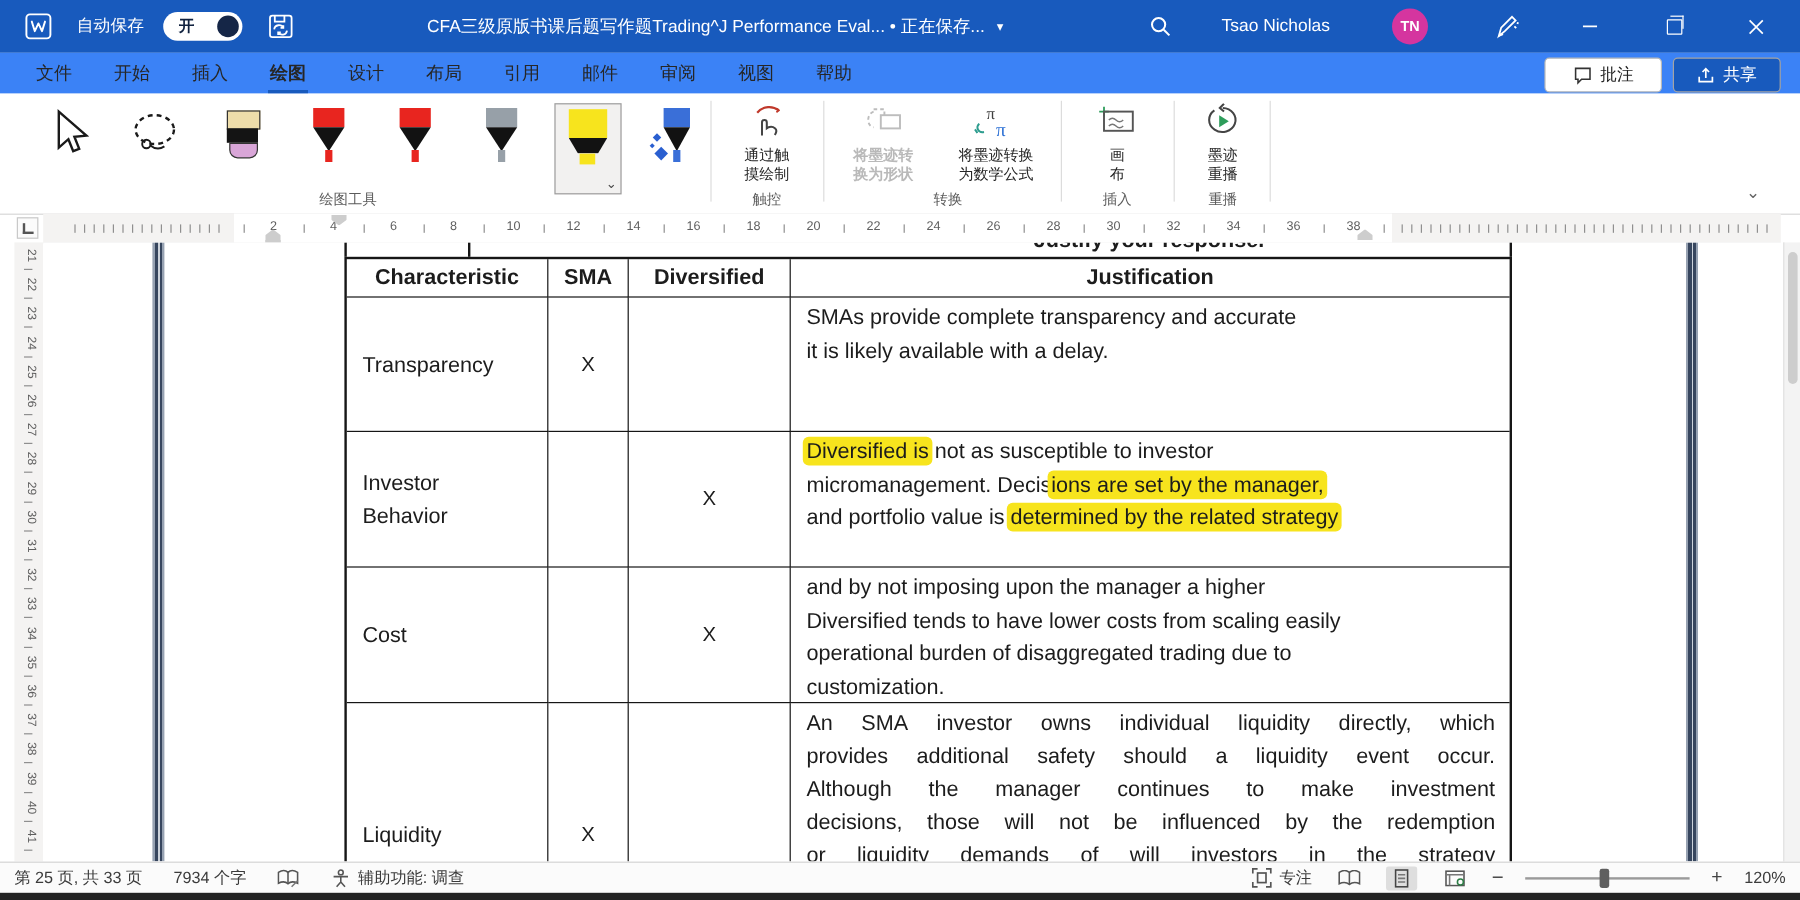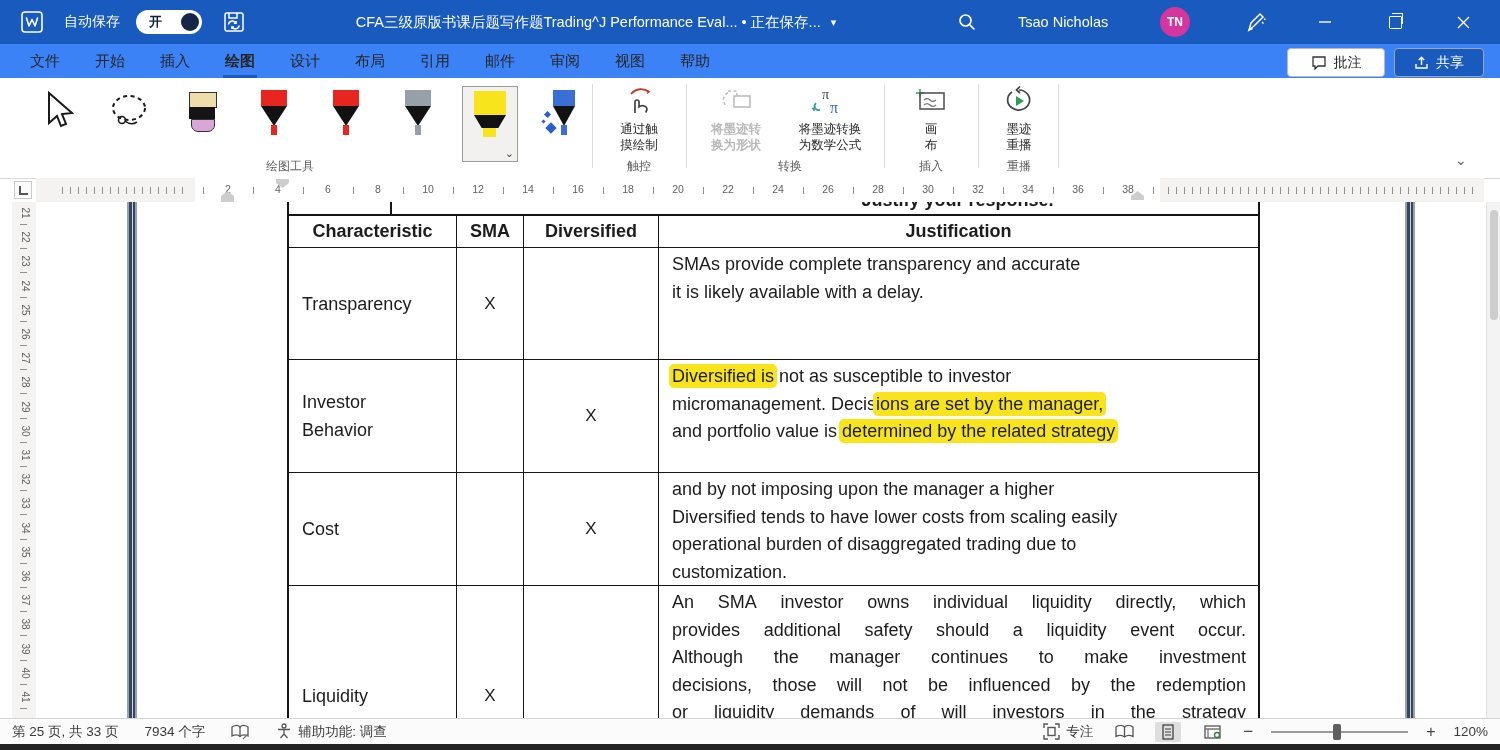--- a/index.html
+++ b/index.html
@@ -94,21 +94,21 @@
   .tcell.just{padding:3px 12px 0 13px;font-size:18px;line-height:27.5px;}
   .jline{white-space:pre-wrap;}
   .jline.jfy{display:flex;justify-content:space-between;white-space:normal;}
   .hl{background:#f7e41d;border-radius:5px;padding:2px 3px;margin:0 -3px;}
   
   .scrollbar{position:absolute;left:1486px;top:202px;width:14px;height:516px;background:#f3f3f3;border-left:1px solid #e0e0e0;}
   .scroll-thumb{position:absolute;left:3px;top:8px;width:8px;height:110px;background:#cdcdcd;border-radius:4px;}
   
   .statusbar{position:absolute;left:0;top:718px;width:1500px;height:26px;background:#fbfbfb;border-top:1px solid #d4d4d4;
     display:flex;align-items:center;padding:0 12px;box-sizing:border-box;font-size:13.5px;color:#3b3b3b;gap:26px;}
-  .sb-item{display:flex;align-items:flex-start;gap:6px;white-space:nowrap;}
+  .sb-item{display:flex;align-items:center;gap:6px;white-space:nowrap;}
   .sb-right{margin-left:auto;display:flex;align-items:center;gap:18px;}
   .viewbtn{display:flex;align-items:center;justify-content:center;width:26px;height:20px;border-radius:2px;}
   .viewbtn.active{background:#dedede;}
   .zoom-track{position:relative;width:137px;height:2px;background:#9a9a9a;}
   .zoom-thumb{position:absolute;left:62px;top:-7px;width:8px;height:16px;background:#5f5f5f;border-radius:2px;}
   .taskstrip{position:absolute;left:0;top:744px;width:1500px;height:6px;background:#232323;}
 </style>
 </head>
 <body>
 

